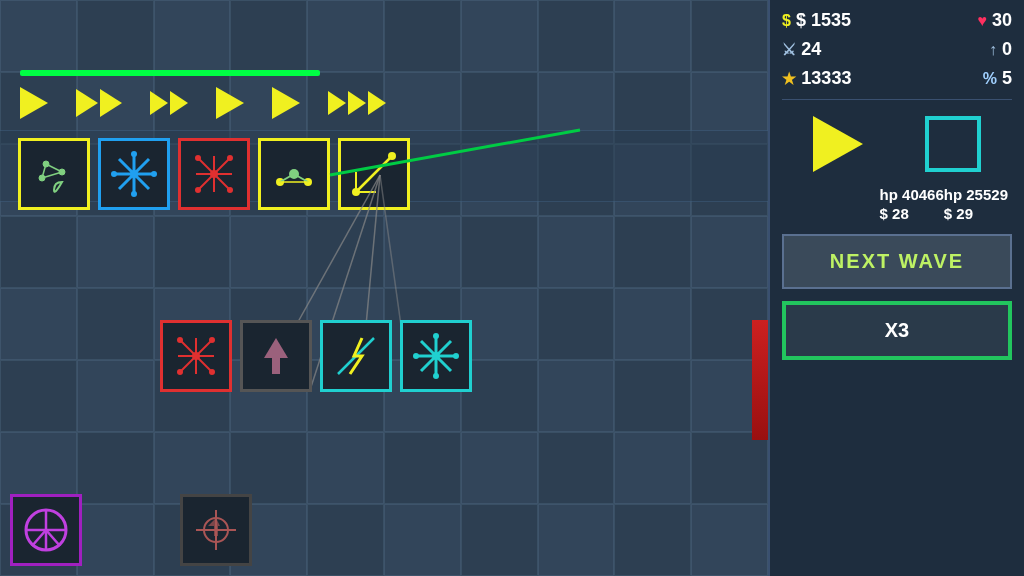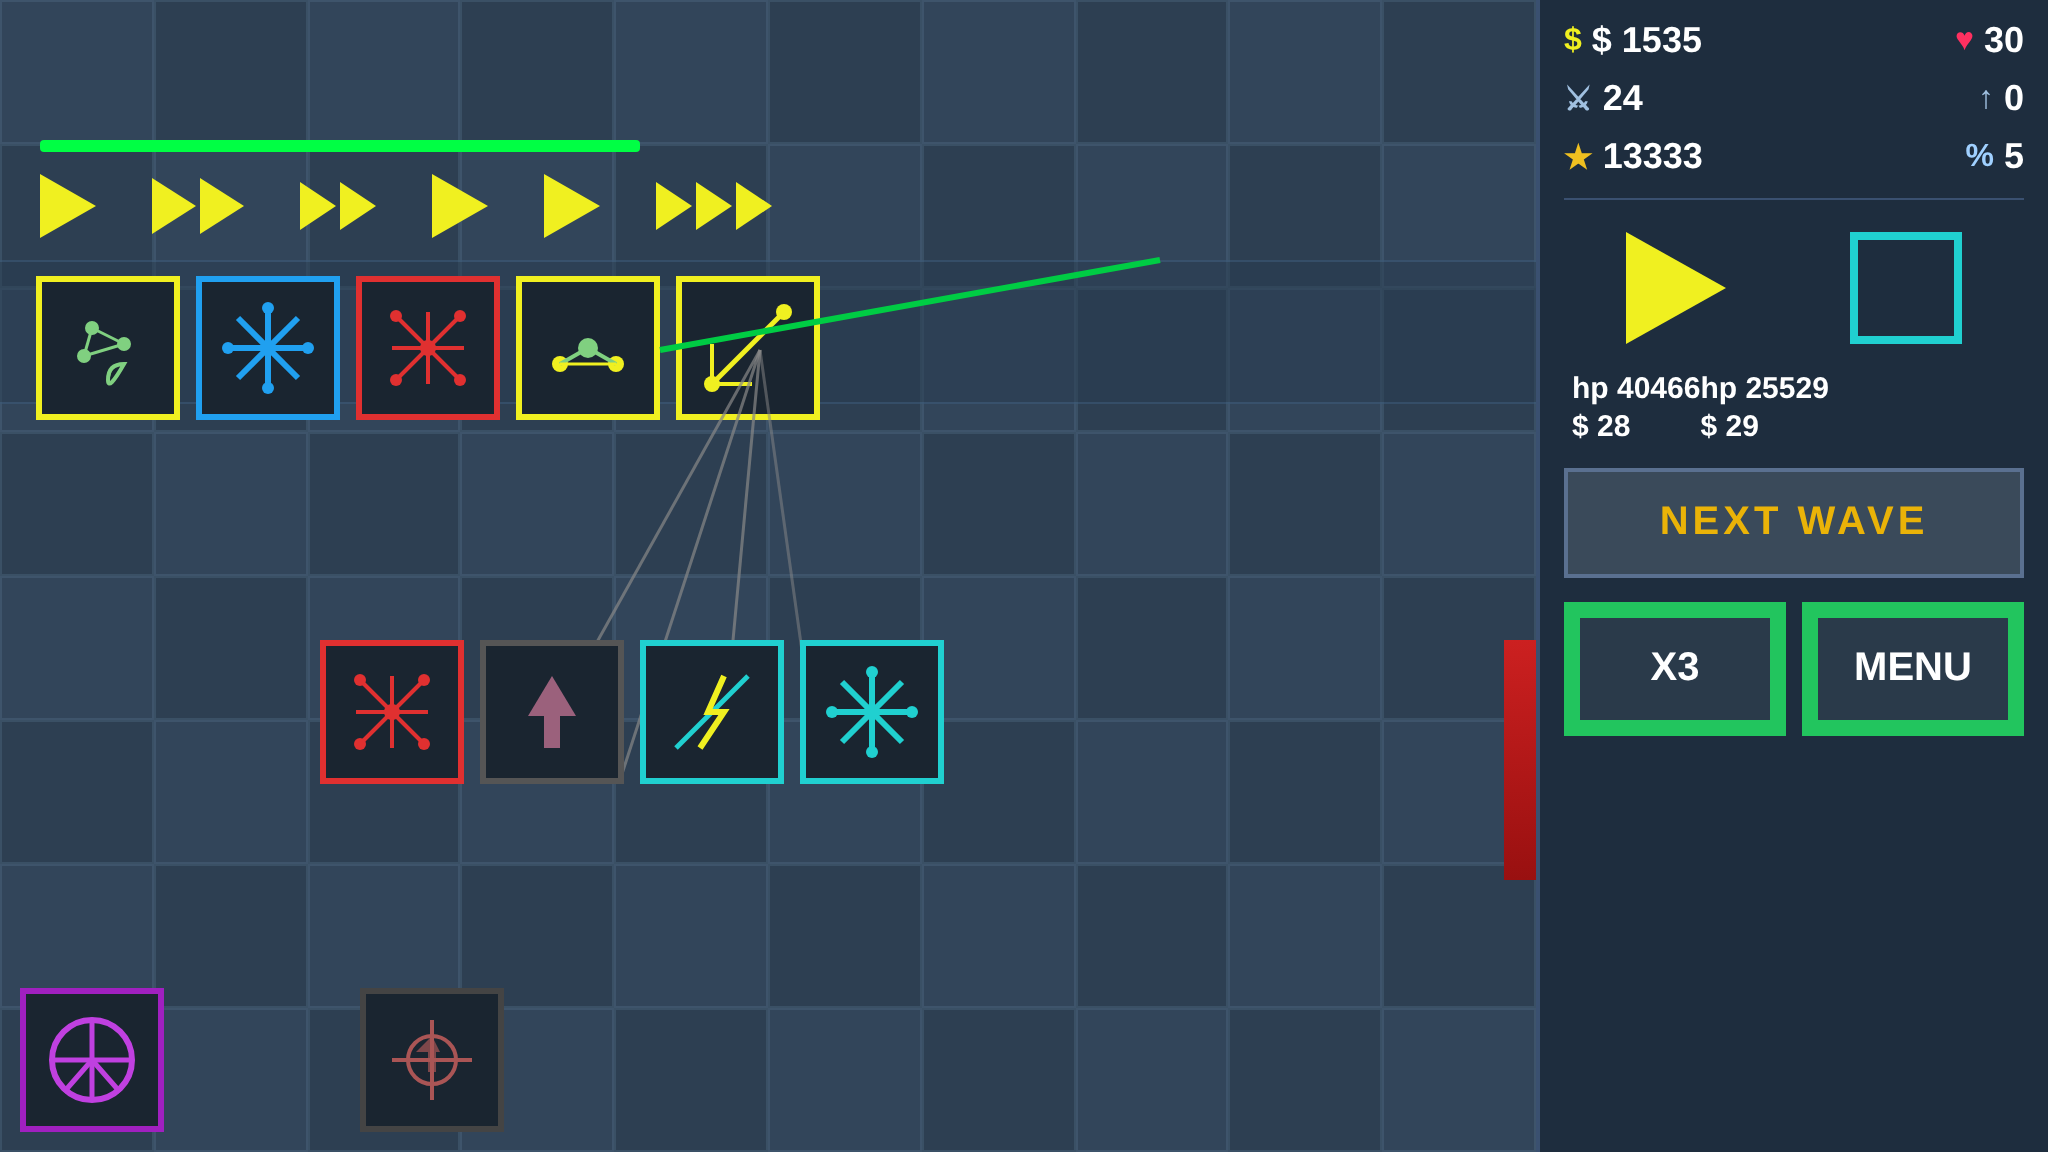--- a/index.html
+++ b/index.html
@@ -261,60 +261,60 @@
     }
 
     .enemy-square {
       width: 56px; height: 56px;
       border: 4px solid #20d0d0;
       background: transparent;
     }
 
     .enemy-stats {
       display: flex;
-      justify-content: flex-start;
+      justify-content: flex-end;
       padding: 0 4px;
       margin-top: 2px;
     }
     .enemy-stat-col {
       display: flex;
       flex-direction: column;
       gap: 2px;
     }
     .enemy-stat-col span {
       color: white;
       font-size: 15px;
       font-weight: bold;
     }
 
     .next-wave-btn {
       width: 100%;
       padding: 14px 0;
       background: #3a4a5a;
       border: 2px solid #5a7090;
-      color: #eab308;
+      color: #bef264;
       font-size: 20px;
       font-weight: bold;
       letter-spacing: 2px;
       cursor: pointer;
       margin-top: 8px;
       text-align: center;
     }
 
     .bottom-btns {
       display: flex;
       gap: 8px;
       margin-top: 8px;
     }
 
     .x3-btn, .menu-btn {
       flex: 1;
       padding: 14px 0;
       background: #2a3a4a;
-      border: 8px solid #22c55e;
+      border: 4px solid #22c55e;
       color: white;
       font-size: 20px;
       font-weight: bold;
       cursor: pointer;
       text-align: center;
     }
 
     .x3-btn { background: #2a3a4a; }
     .menu-btn { background: #2a3a4a; }
   </style>
@@ -648,15 +648,14 @@
     <div class="enemy-stat-col">
       <span>hp 25529</span>
       <span>$ 29</span>
     </div>
   </div>
 
   <button class="next-wave-btn">NEXT WAVE</button>
 
   <div class="bottom-btns">
     <button class="x3-btn">X3</button>
-    <button class="menu-btn">MENU</button>
   </div>
 </div>
 
 </body></html>

